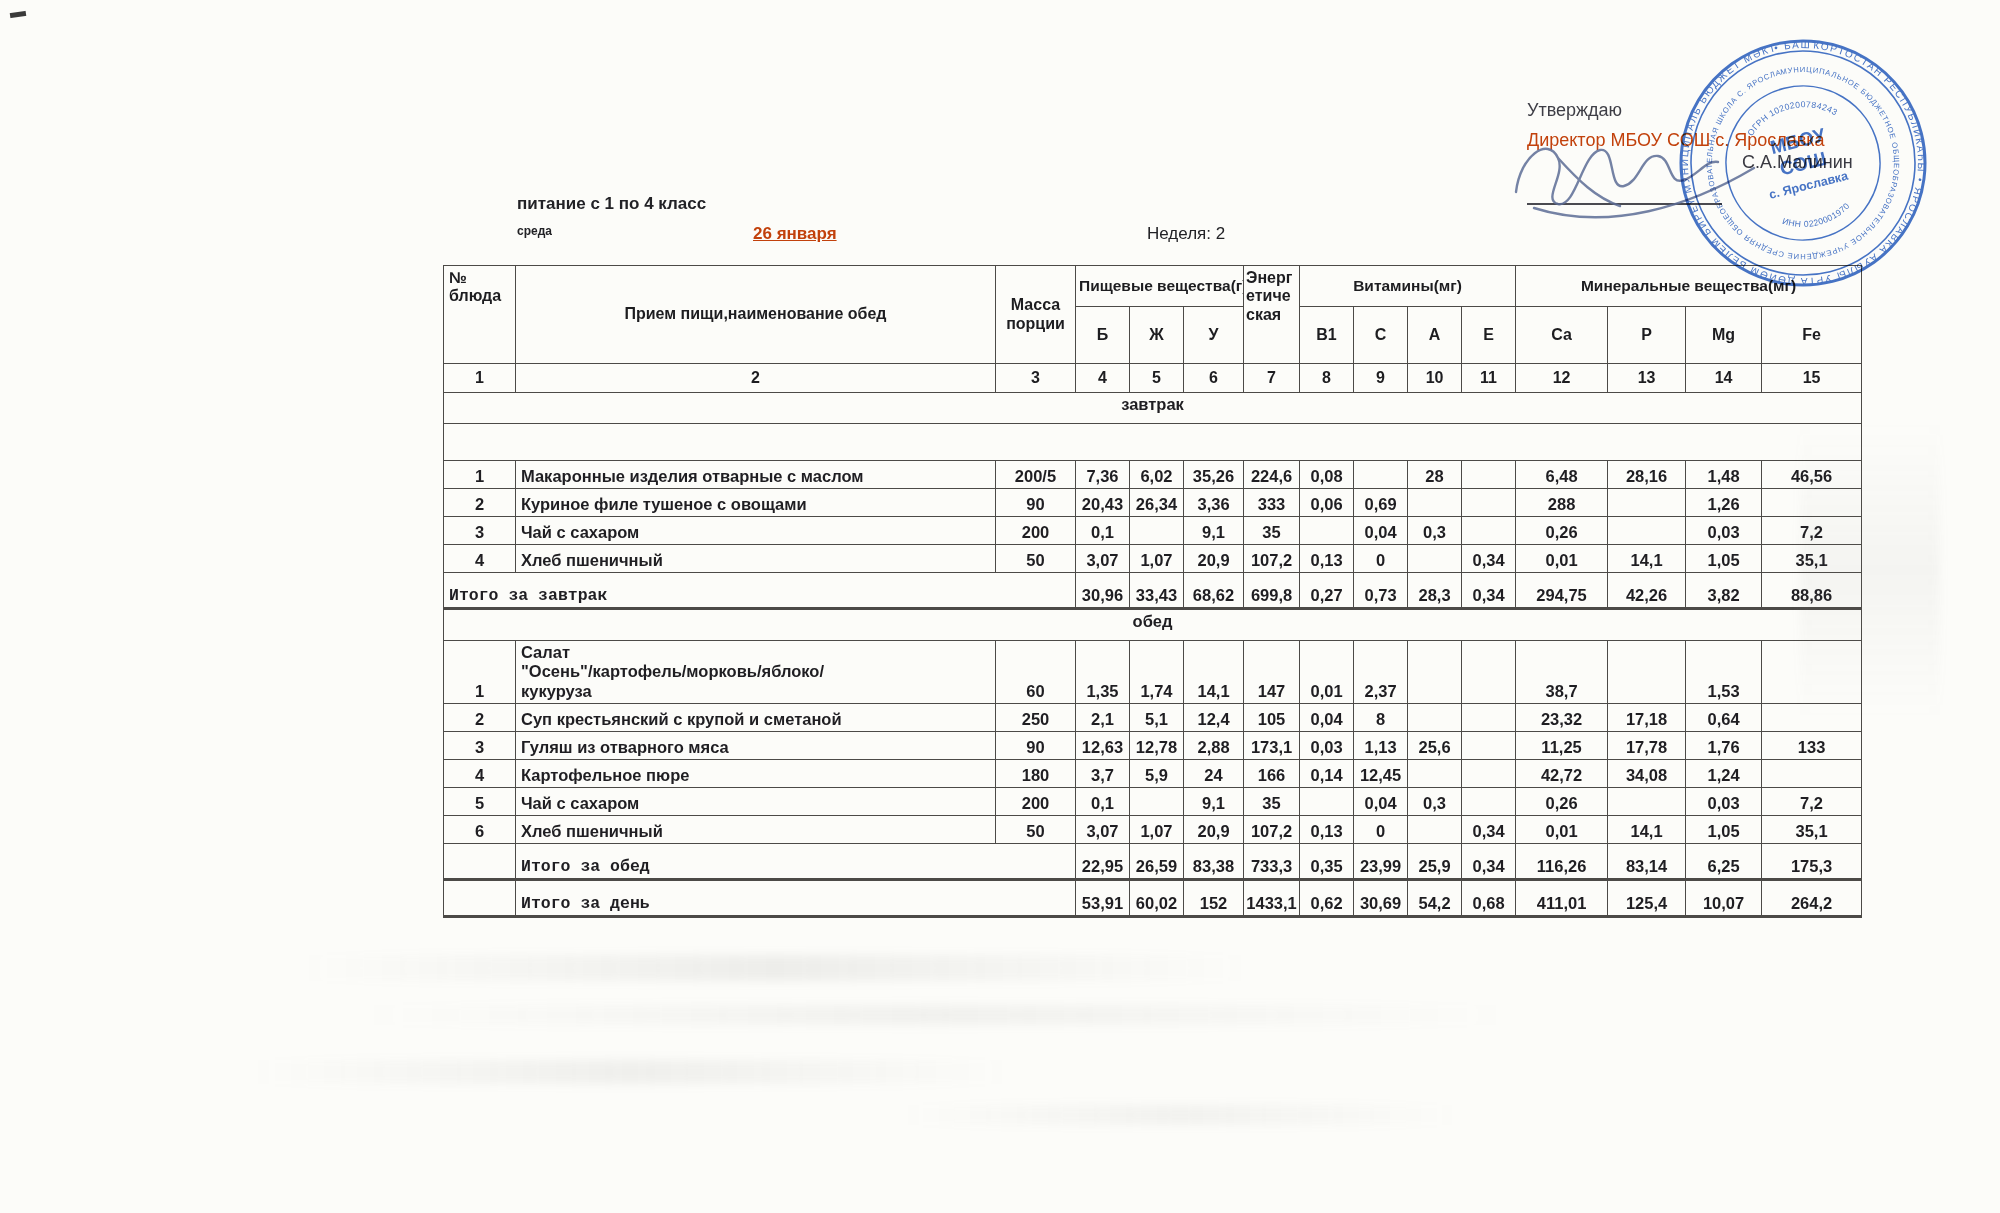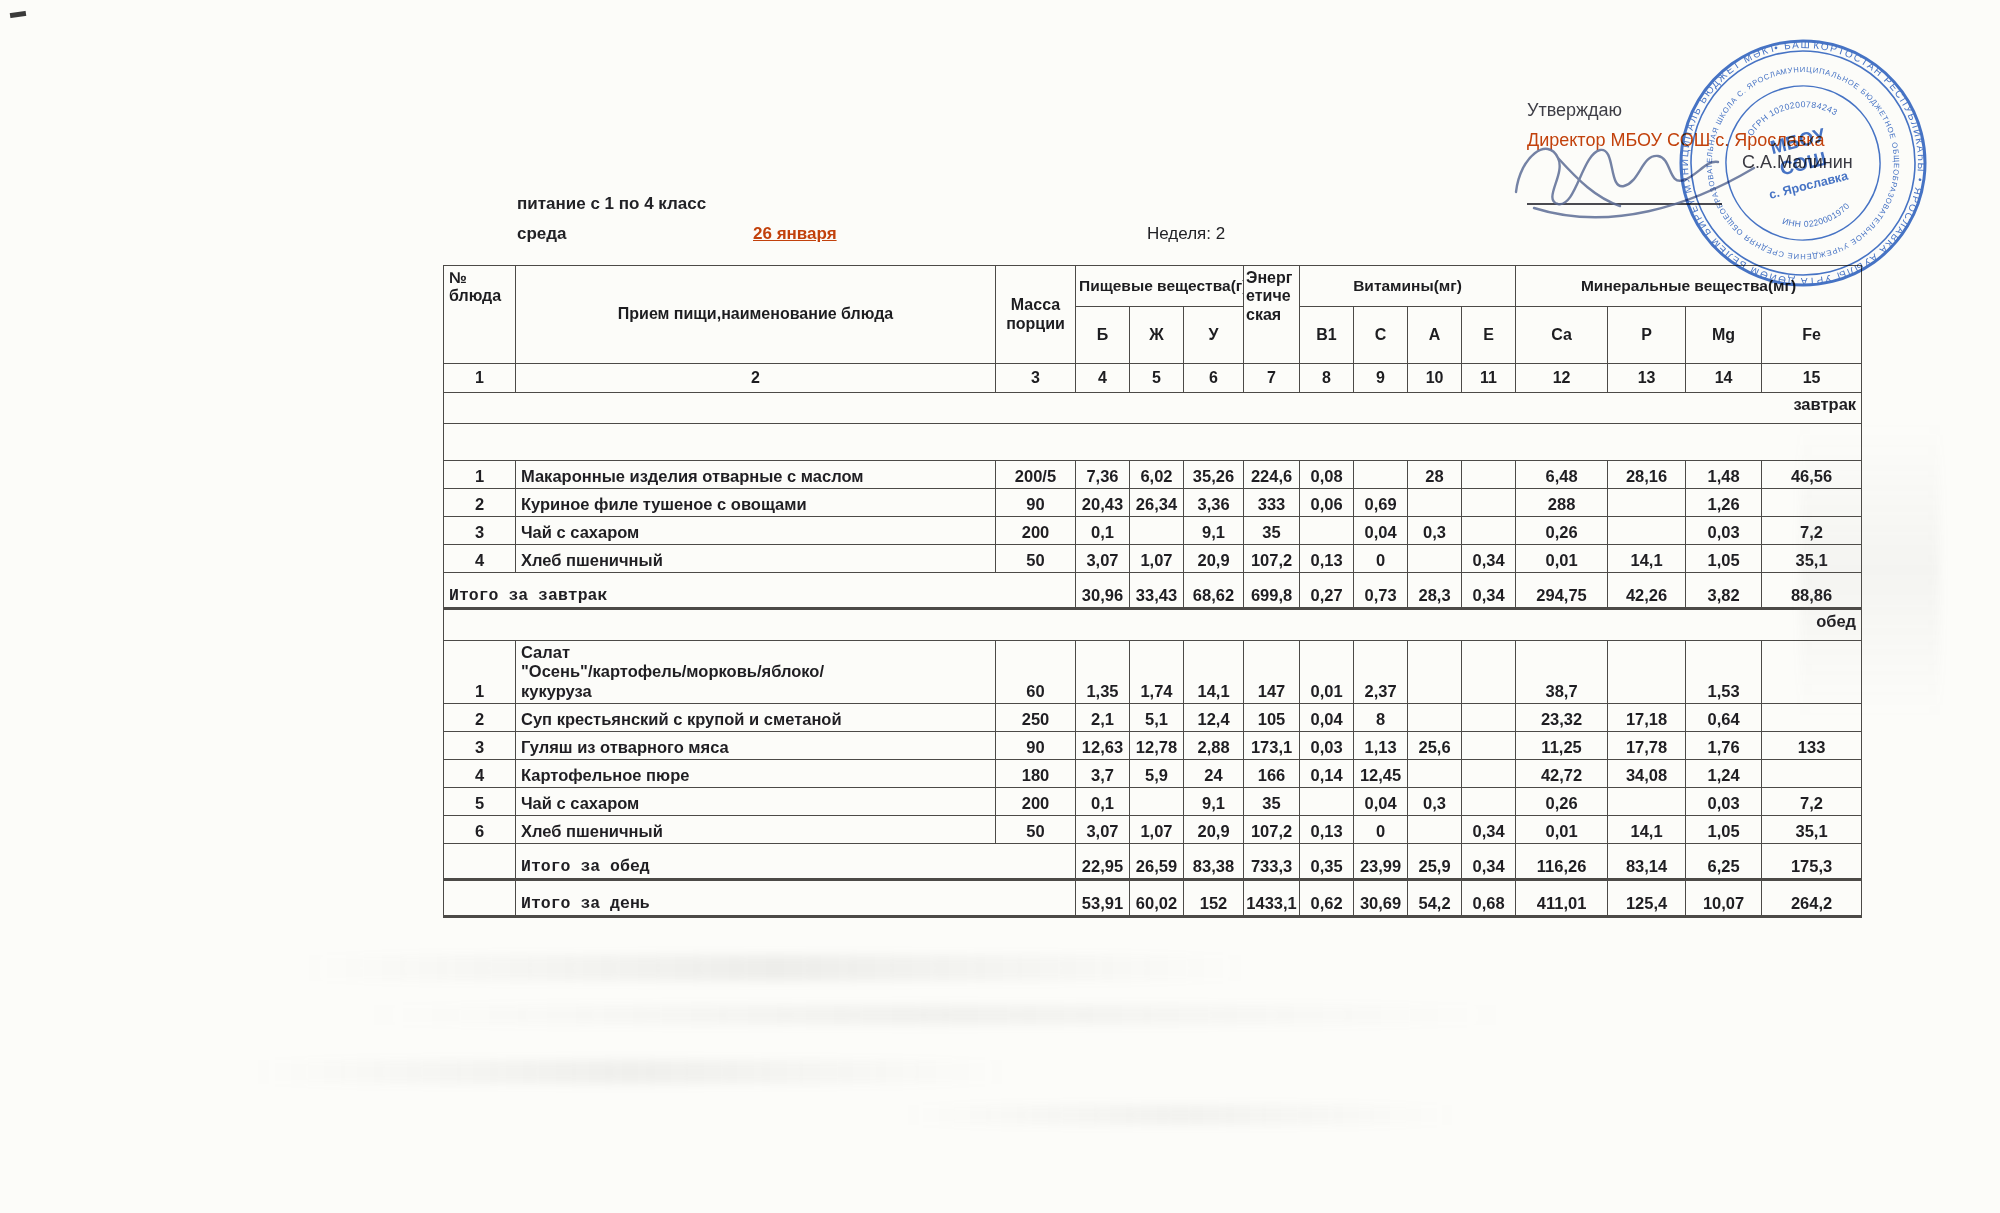--- a/index.html
+++ b/index.html
@@ -9,41 +9,41 @@
   
   .approve-line1{position:absolute;left:1527px;top:100px;font-size:18px;color:#3e3e46;}
   .approve-line2{position:absolute;left:1527px;top:130px;font-size:18px;color:#c2410c;}
   .director-name{position:absolute;left:1742px;top:152px;font-size:18px;color:#3a3a42;}
   .sig-underline{position:absolute;left:1527px;top:203px;width:195px;border-bottom:2px solid #4a4a50;}
   .signature-svg{position:absolute;left:1500px;top:120px;z-index:4;}
   .stamp-svg{position:absolute;left:1672px;top:32px;z-index:5;opacity:.88;mix-blend-mode:multiply;}
 
   
   .meta-title{position:absolute;left:517px;top:194px;font-size:17px;font-weight:700;color:#222226;}
-  .meta-day{position:absolute;left:517px;top:224px;font-size:17px;font-weight:700;color:#222226;}
+  .meta-day{position:absolute;left:517px;top:224px;font-size:12px;font-weight:700;color:#222226;}
   .meta-date{position:absolute;left:753px;top:224px;font-size:17px;font-weight:700;color:#c2410c;text-decoration:underline;}
   .meta-week{position:absolute;left:1147px;top:224px;font-size:17px;font-weight:400;color:#222226;}
 
   
   .table-wrap{position:absolute;left:443px;top:265px;}
   table{border-collapse:collapse;table-layout:fixed;width:1418px;background:transparent;}
   th,td{border:1px solid #4c4a47;overflow:hidden;}
   thead th{font-weight:700;font-size:16px;padding:2px 3px;color:#1d1d20;line-height:1.15;}
   tr.r1 th{height:36px;}
   tr.r2 th{height:52px;vertical-align:middle;}
   tr.r3 th{height:24px;text-align:center;font-size:16px;}
   .th-no{vertical-align:top;text-align:left;padding:3px 5px;}
   .th-dish{text-align:center;}
   .th-mass{text-align:center;}
   .group-th{white-space:nowrap;font-size:15.5px;text-align:center;}
   .th-energy{word-break:break-all;font-size:16px;vertical-align:top;text-align:left;padding:3px 2px;}
   tbody td{font-size:16.5px;font-weight:700;vertical-align:bottom;padding:2px 3px;color:#1f1e22;line-height:1.18;}
   .c-num{text-align:center;padding:2px 1px;}
   .c-dish{text-align:left;white-space:pre-line;padding:2px 5px;}
-  .section-cell{height:26px;text-align:right;padding:2px 5px;vertical-align:top;}
+  .section-cell{height:26px;text-align:center;padding:2px 5px;vertical-align:top;}
   .spacer-cell{height:32px;}
   tr.data-row{height:28px;}
   tr.total-row td{border-bottom-width:3px;height:30px;}
   .c-total-label{text-align:left;padding:2px 5px;font-family:Liberation Mono, monospace;}
 
   
   .artifact{position:absolute;pointer-events:none;filter:blur(5px);}
   .a1{left:300px;top:955px;width:950px;height:26px;background:linear-gradient(90deg,transparent,rgba(110,110,110,.10),transparent);}
   .a2{left:360px;top:1005px;width:1150px;height:20px;background:linear-gradient(90deg,transparent,rgba(110,110,110,.08),transparent);}
   .a3{left:250px;top:1060px;width:760px;height:24px;background:linear-gradient(90deg,transparent,rgba(110,110,110,.09),transparent);}
@@ -116,21 +116,21 @@
           <col style="width:54px">
           <col style="width:54px">
         <col style="width:92px">
           <col style="width:78px">
           <col style="width:76px">
           <col style="width:100px">
       </colgroup>
       <thead>
         <tr class="r1">
           <th rowspan="2" class="th-no">№ блюда</th>
-          <th rowspan="2" class="th-dish">Прием пищи,наименование блюда</th>
+          <th rowspan="2" class="th-dish">Прием пищи,наименование обед</th>
           <th rowspan="2" class="th-mass">Масса порции</th>
           <th colspan="3" class="group-th">Пищевые вещества(г)</th>
           <th rowspan="2" class="th-energy">Энергетическая</th>
           <th colspan="4" class="group-th">Витамины(мг)</th>
           <th colspan="4" class="group-th">Минеральные вещества(мг)</th>
         </tr>
         <tr class="r2">
           <th>Б</th>
           <th>Ж</th>
           <th>У</th>

